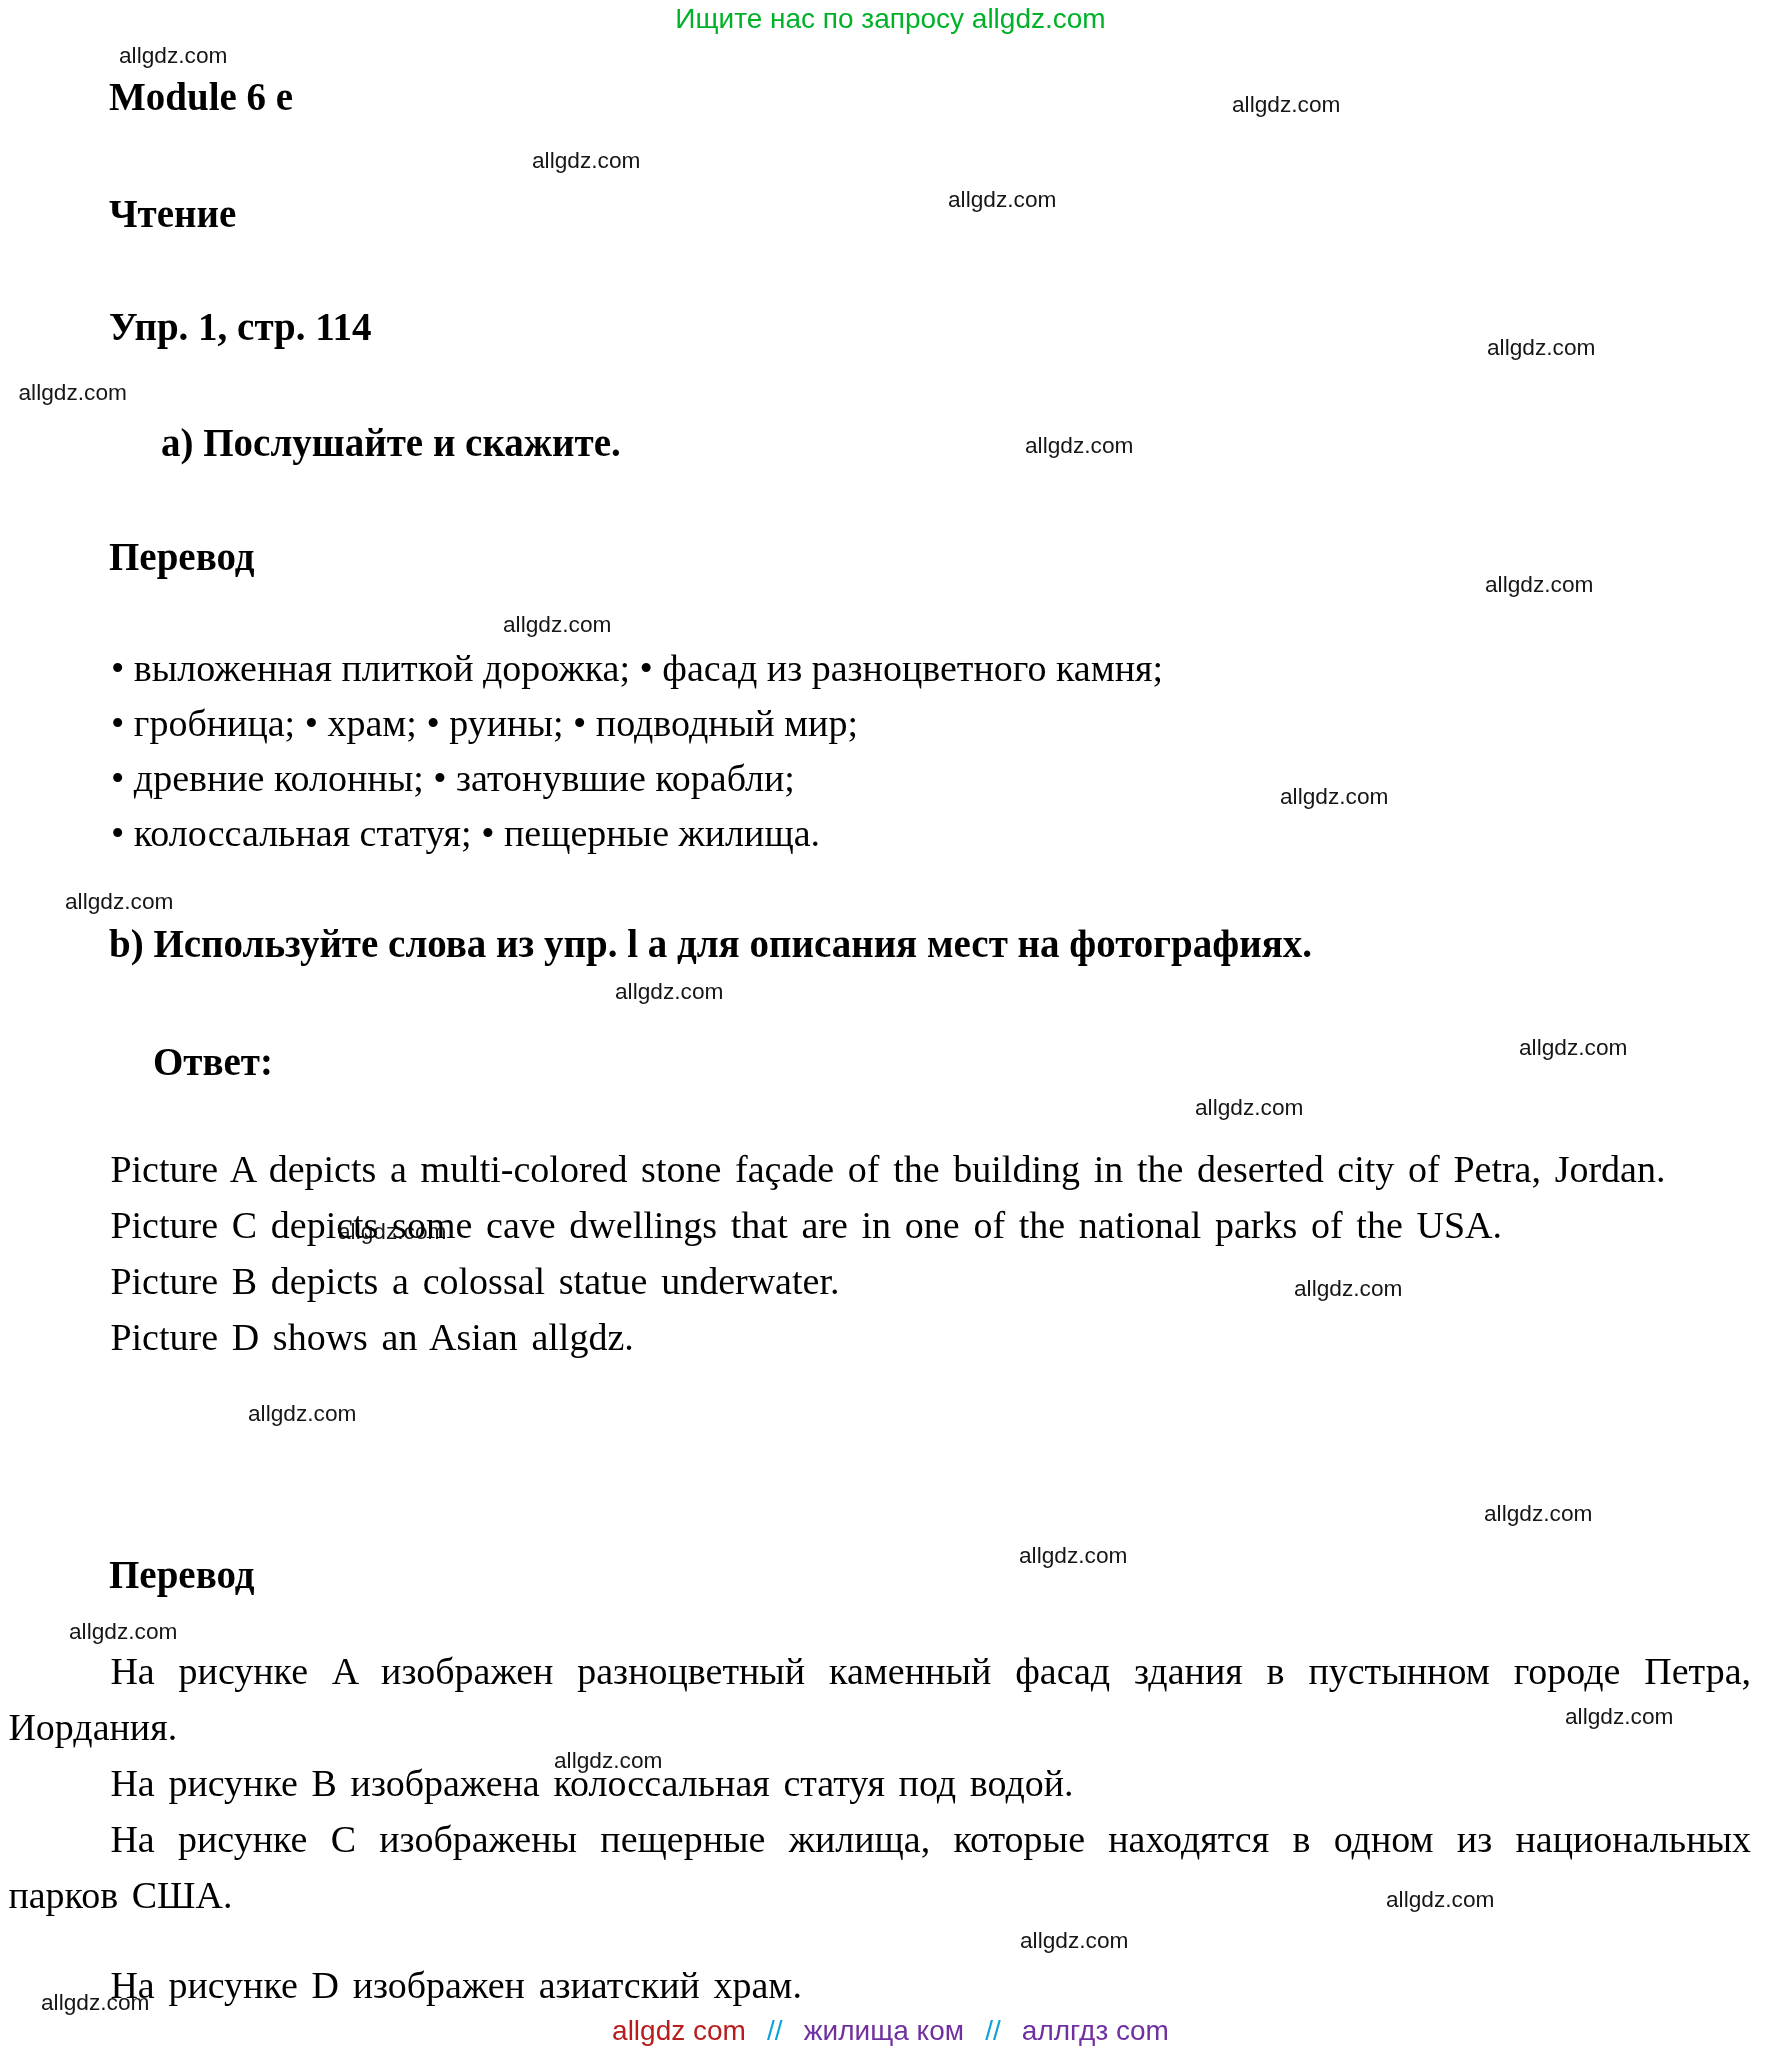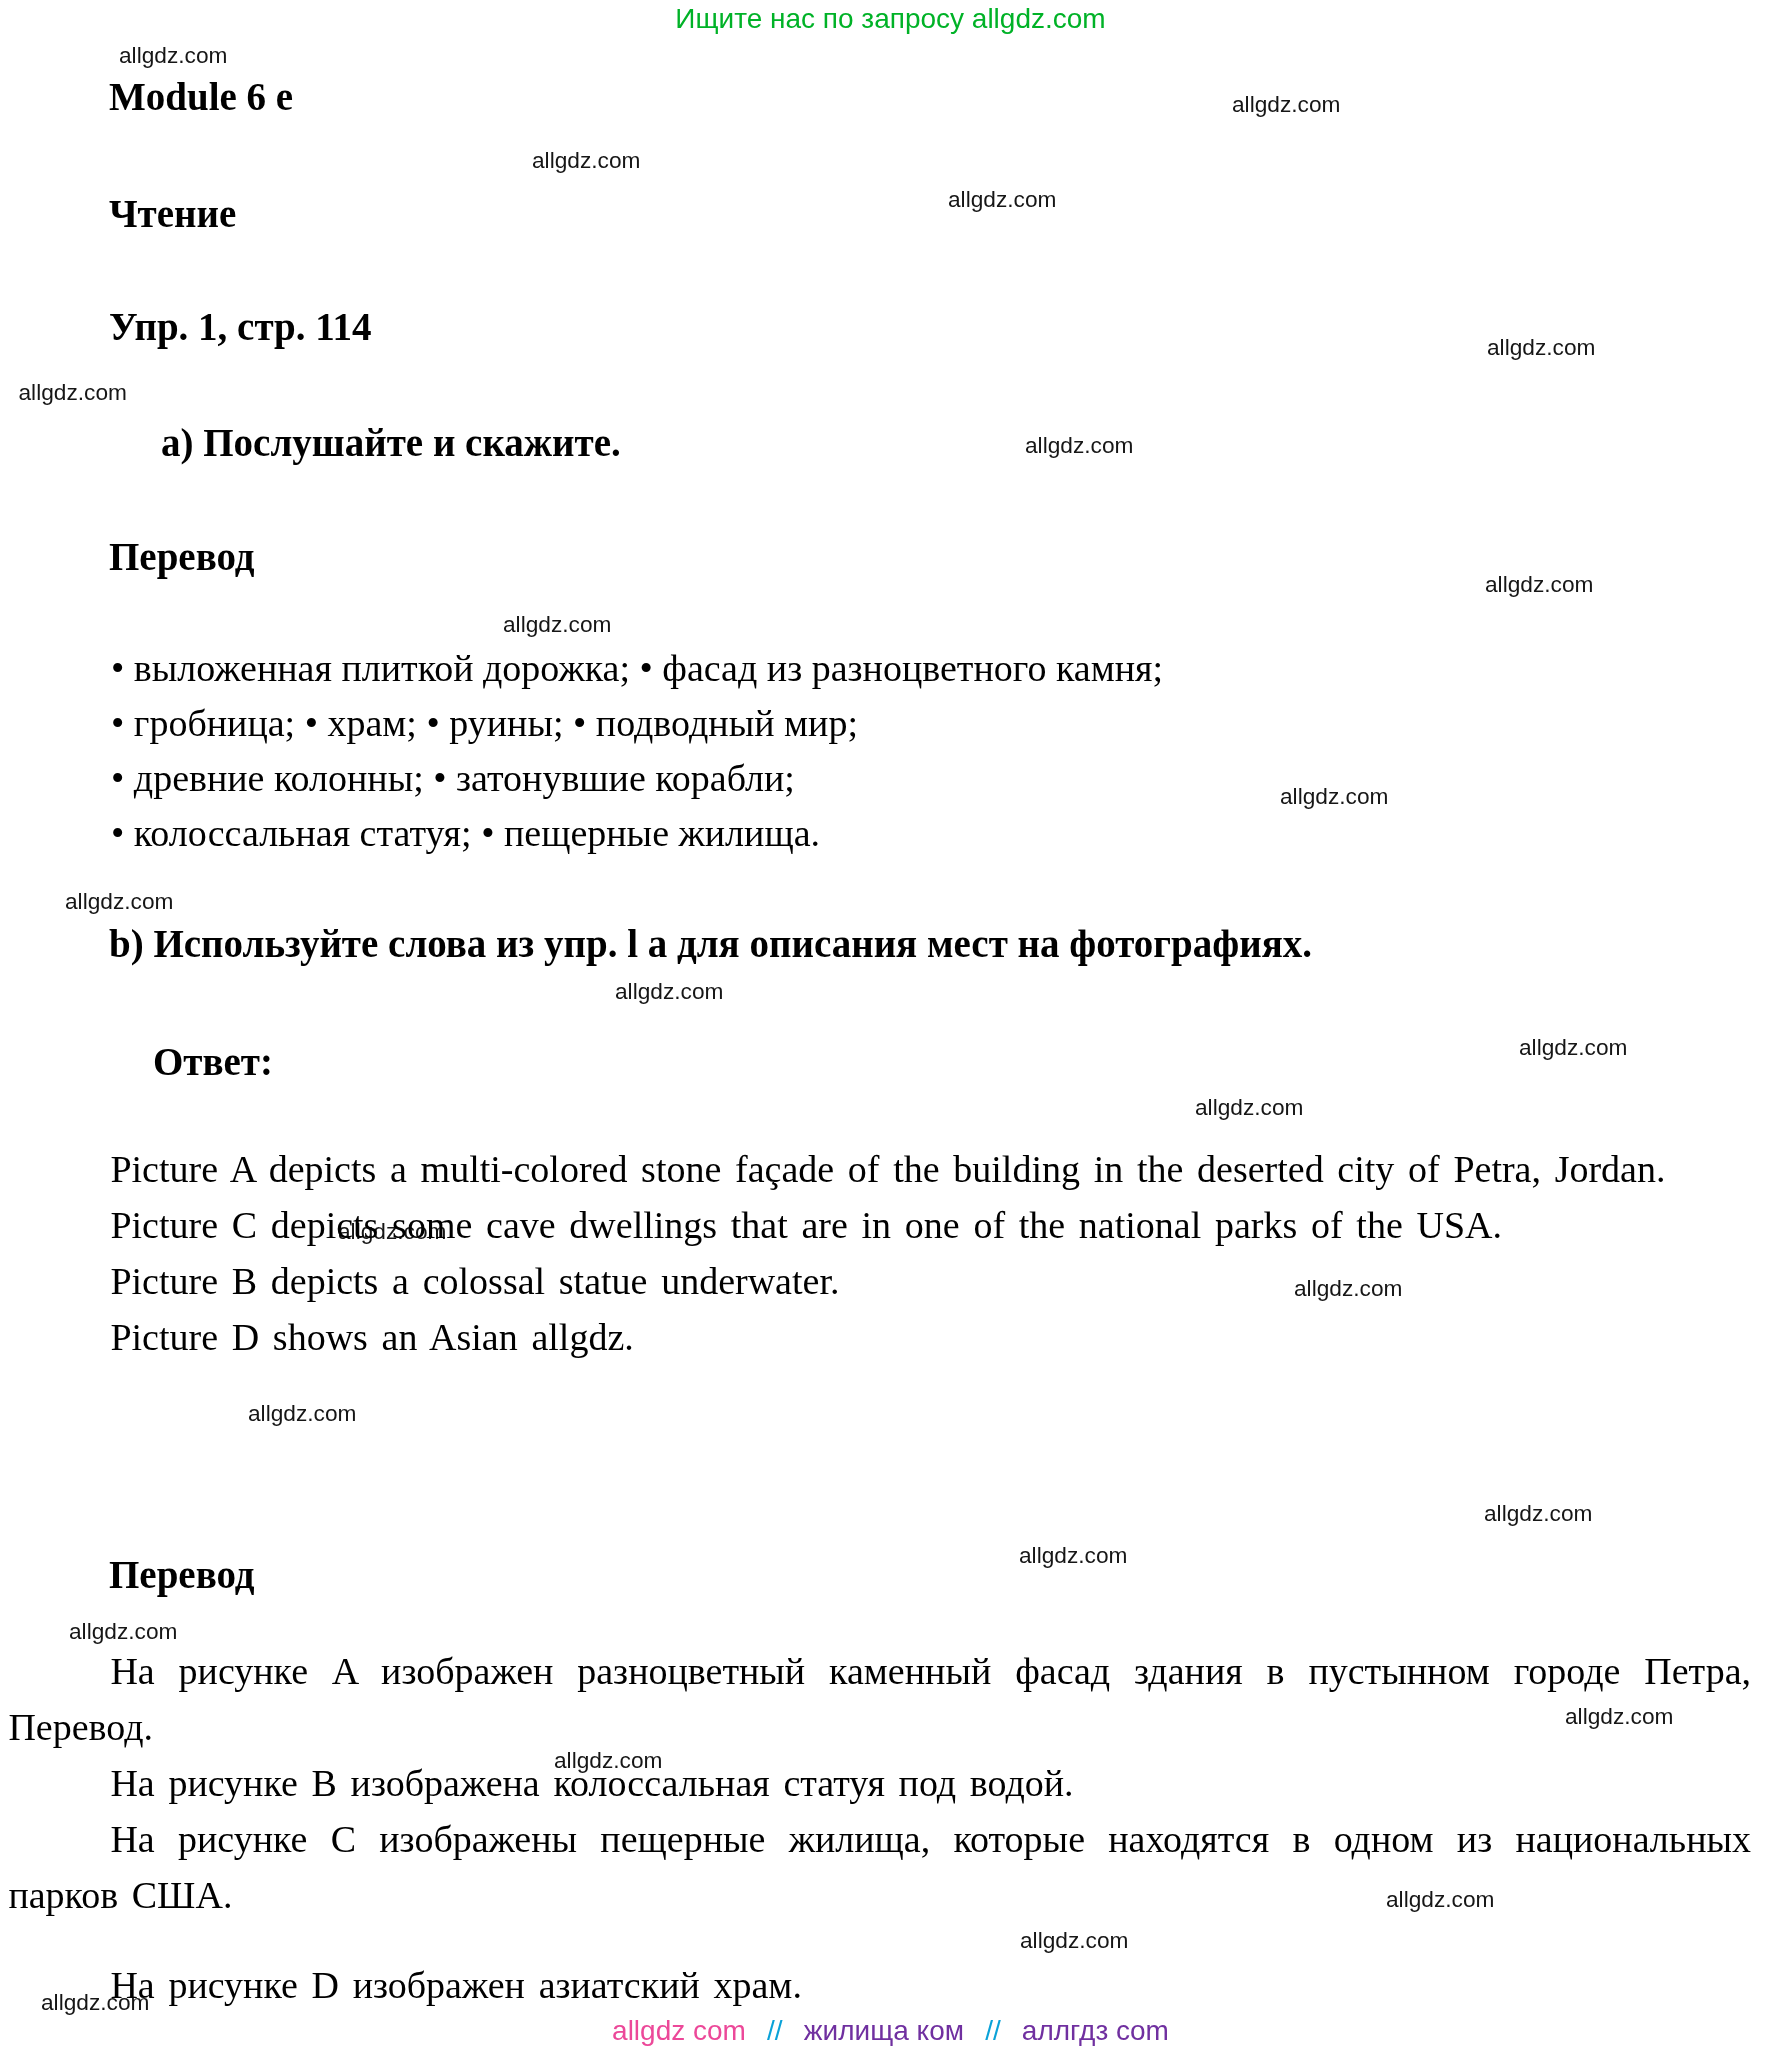--- a/index.html
+++ b/index.html
@@ -54,21 +54,21 @@
   .en-block { top: 1141px; }
   .ru-block { top: 1643px; }
   .footer {
     position: absolute;
     top: 2015px; left: 0; width: 100%;
     text-align: center;
     font-family: "Liberation Sans", sans-serif;
     font-size: 28px;
   }
   .footer .sep { margin: 0 13.4px; color: #0AA2D8; }
-  .f-blue { color: #ec4899; margin-top: 16px; }
+  .f-blue { color: #b91c1c; margin-top: 16px; }
   .f-purple { color: #7030A0; }
 </style>
 </head>
 <body>
 
 <div class="page">
 
   <div class="promo">Ищите нас по запросу allgdz.com</div>
 
   <span class="wm" style="left:119px;  top:42px;">allgdz.com</span>
@@ -114,21 +114,21 @@
   </div>
 
   <div class="parablock en-block">
     <p>Picture A depicts a multi-colored stone façade of the building in the deserted city of Petra, Jordan.</p>
     <p>Picture C depicts some cave dwellings that are in one of the national parks of the USA.</p>
     <p>Picture B depicts a colossal statue underwater.</p>
     <p>Picture D shows an Asian allgdz.</p>
   </div>
 
   <div class="parablock ru-block">
-    <p>На рисунке A изображен разноцветный каменный фасад здания в пустынном городе Петра, Перевод.</p>
+    <p>На рисунке A изображен разноцветный каменный фасад здания в пустынном городе Петра, Иордания.</p>
     <p>На рисунке B изображена колоссальная статуя под водой.</p>
     <p>На рисунке C изображены пещерные жилища, которые находятся в одном из национальных парков США.</p>
     <p class="gap-before">На рисунке D изображен азиатский храм.</p>
   </div>
 
   <div class="footer">
     <span class="f-blue">allgdz com</span>
     <span class="sep">//</span>
     <span class="f-purple">жилища ком</span>
     <span class="sep">//</span>

